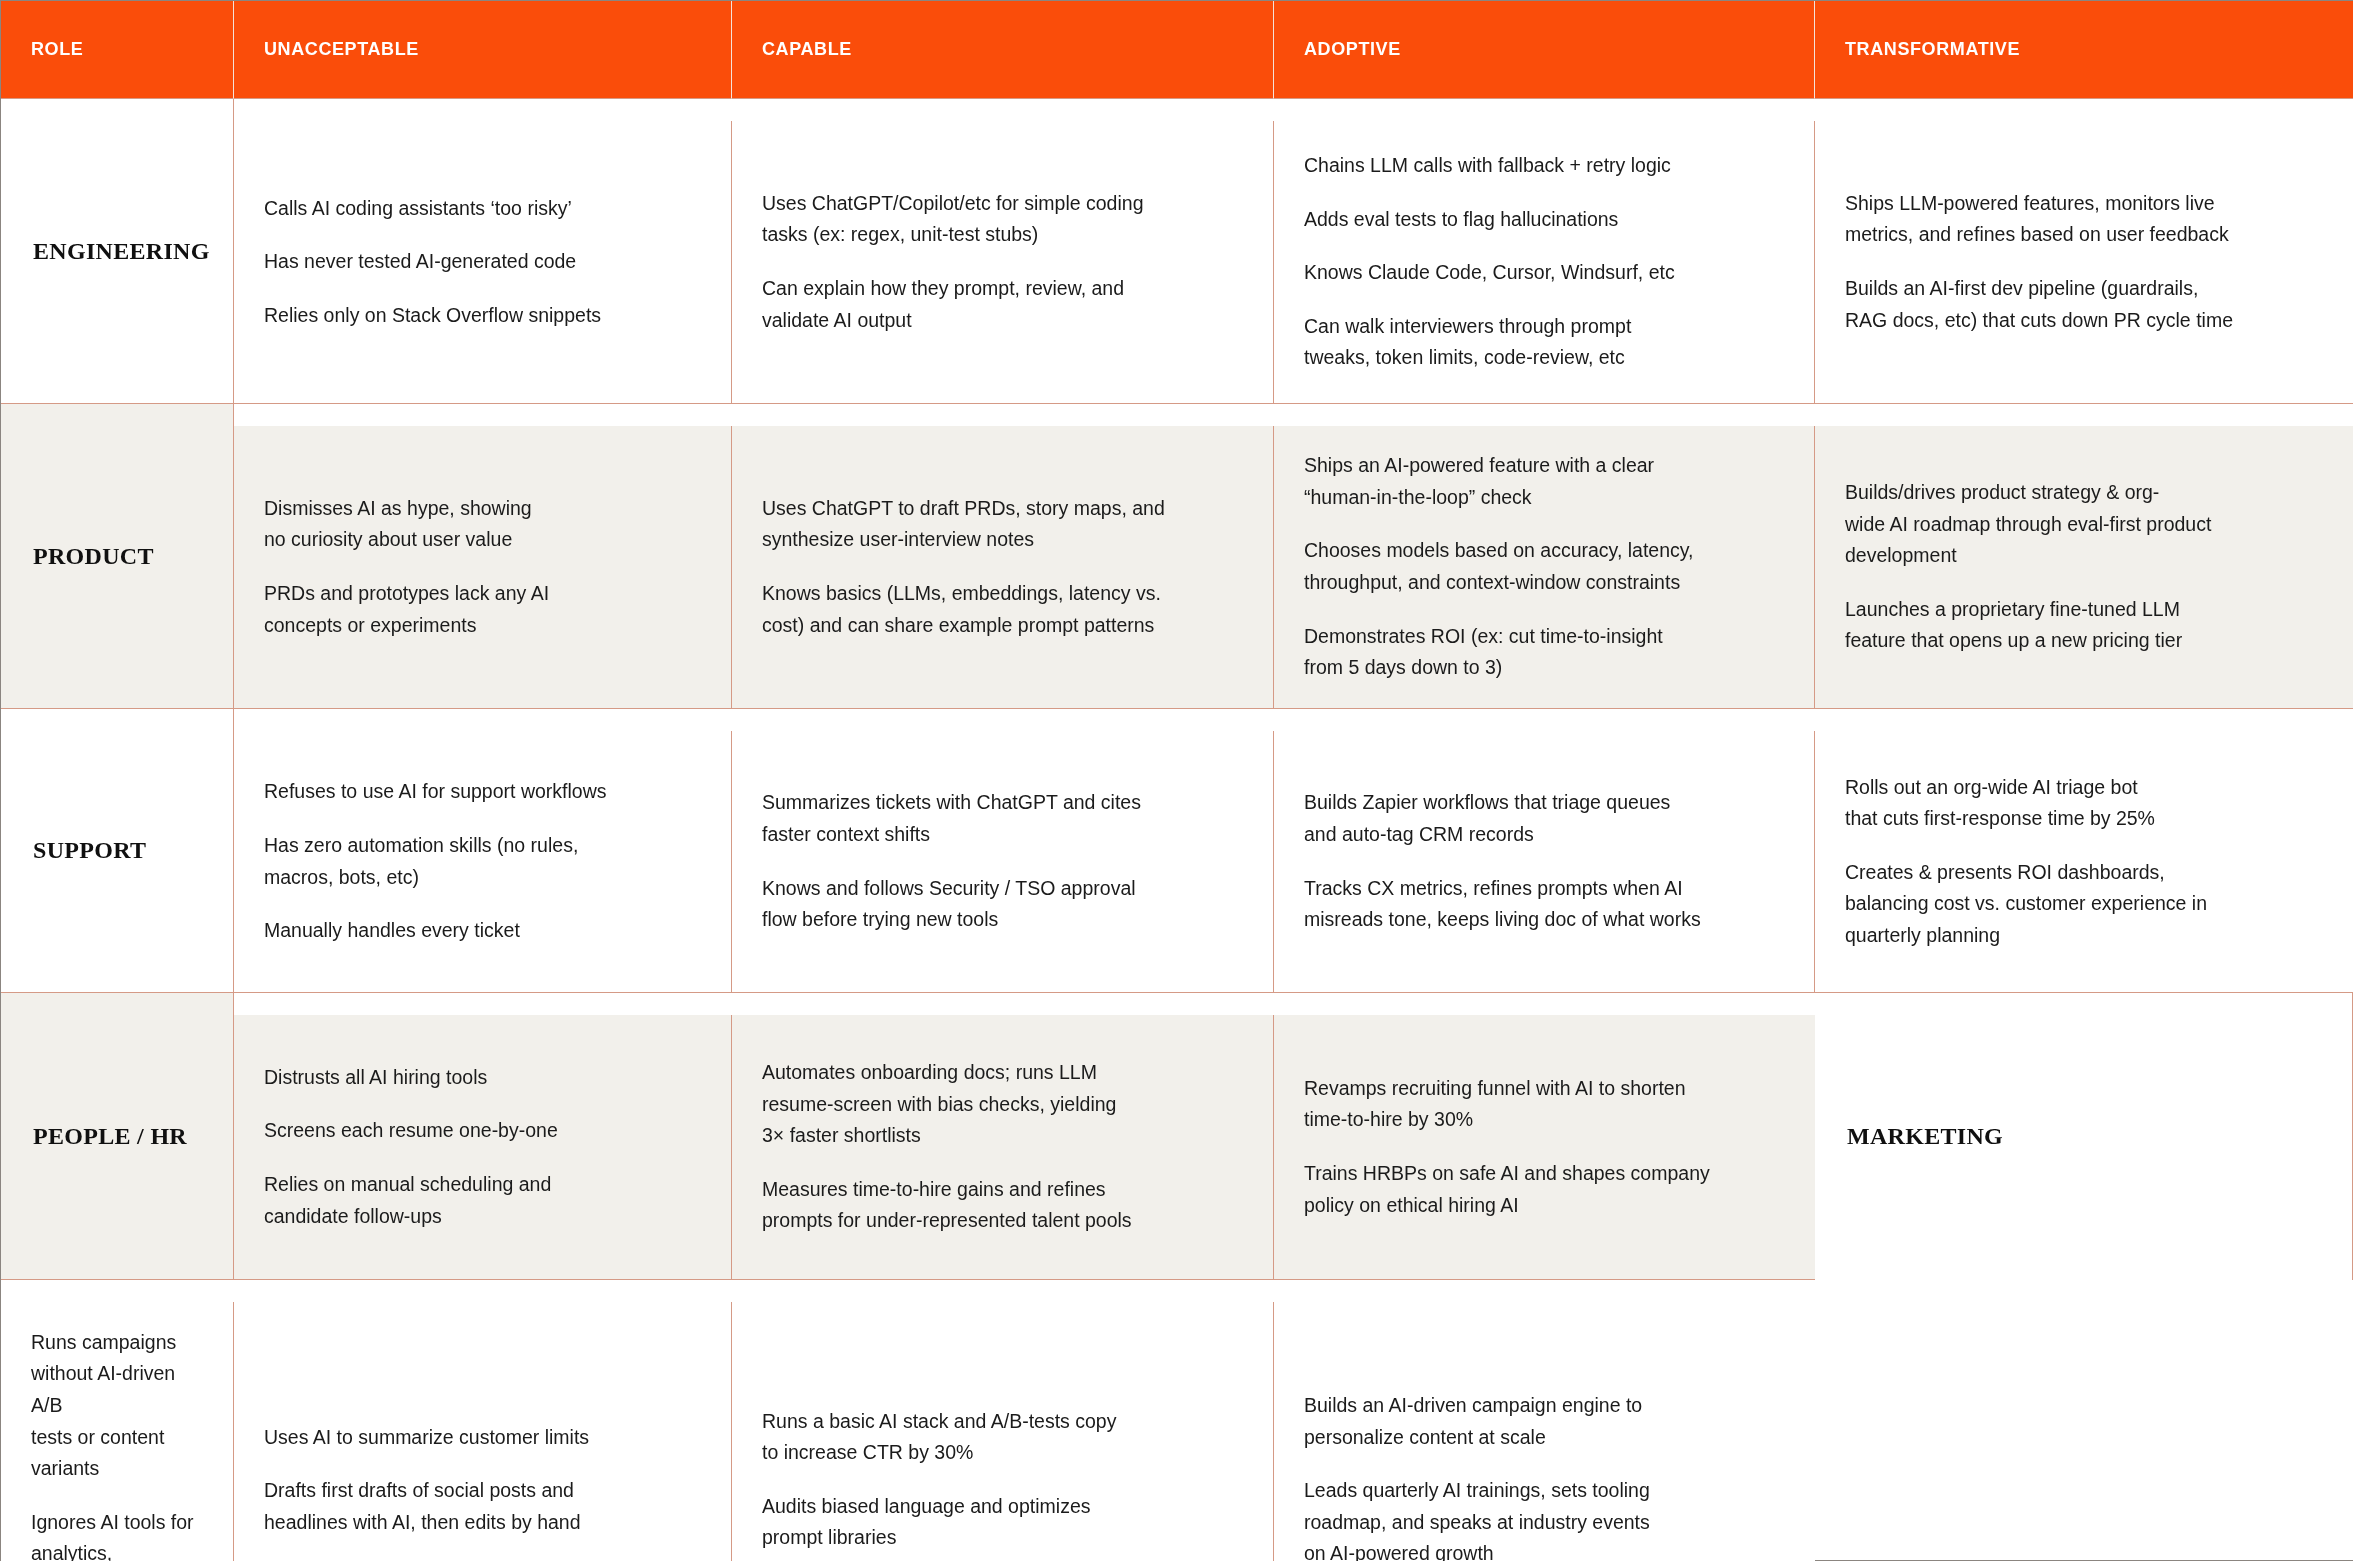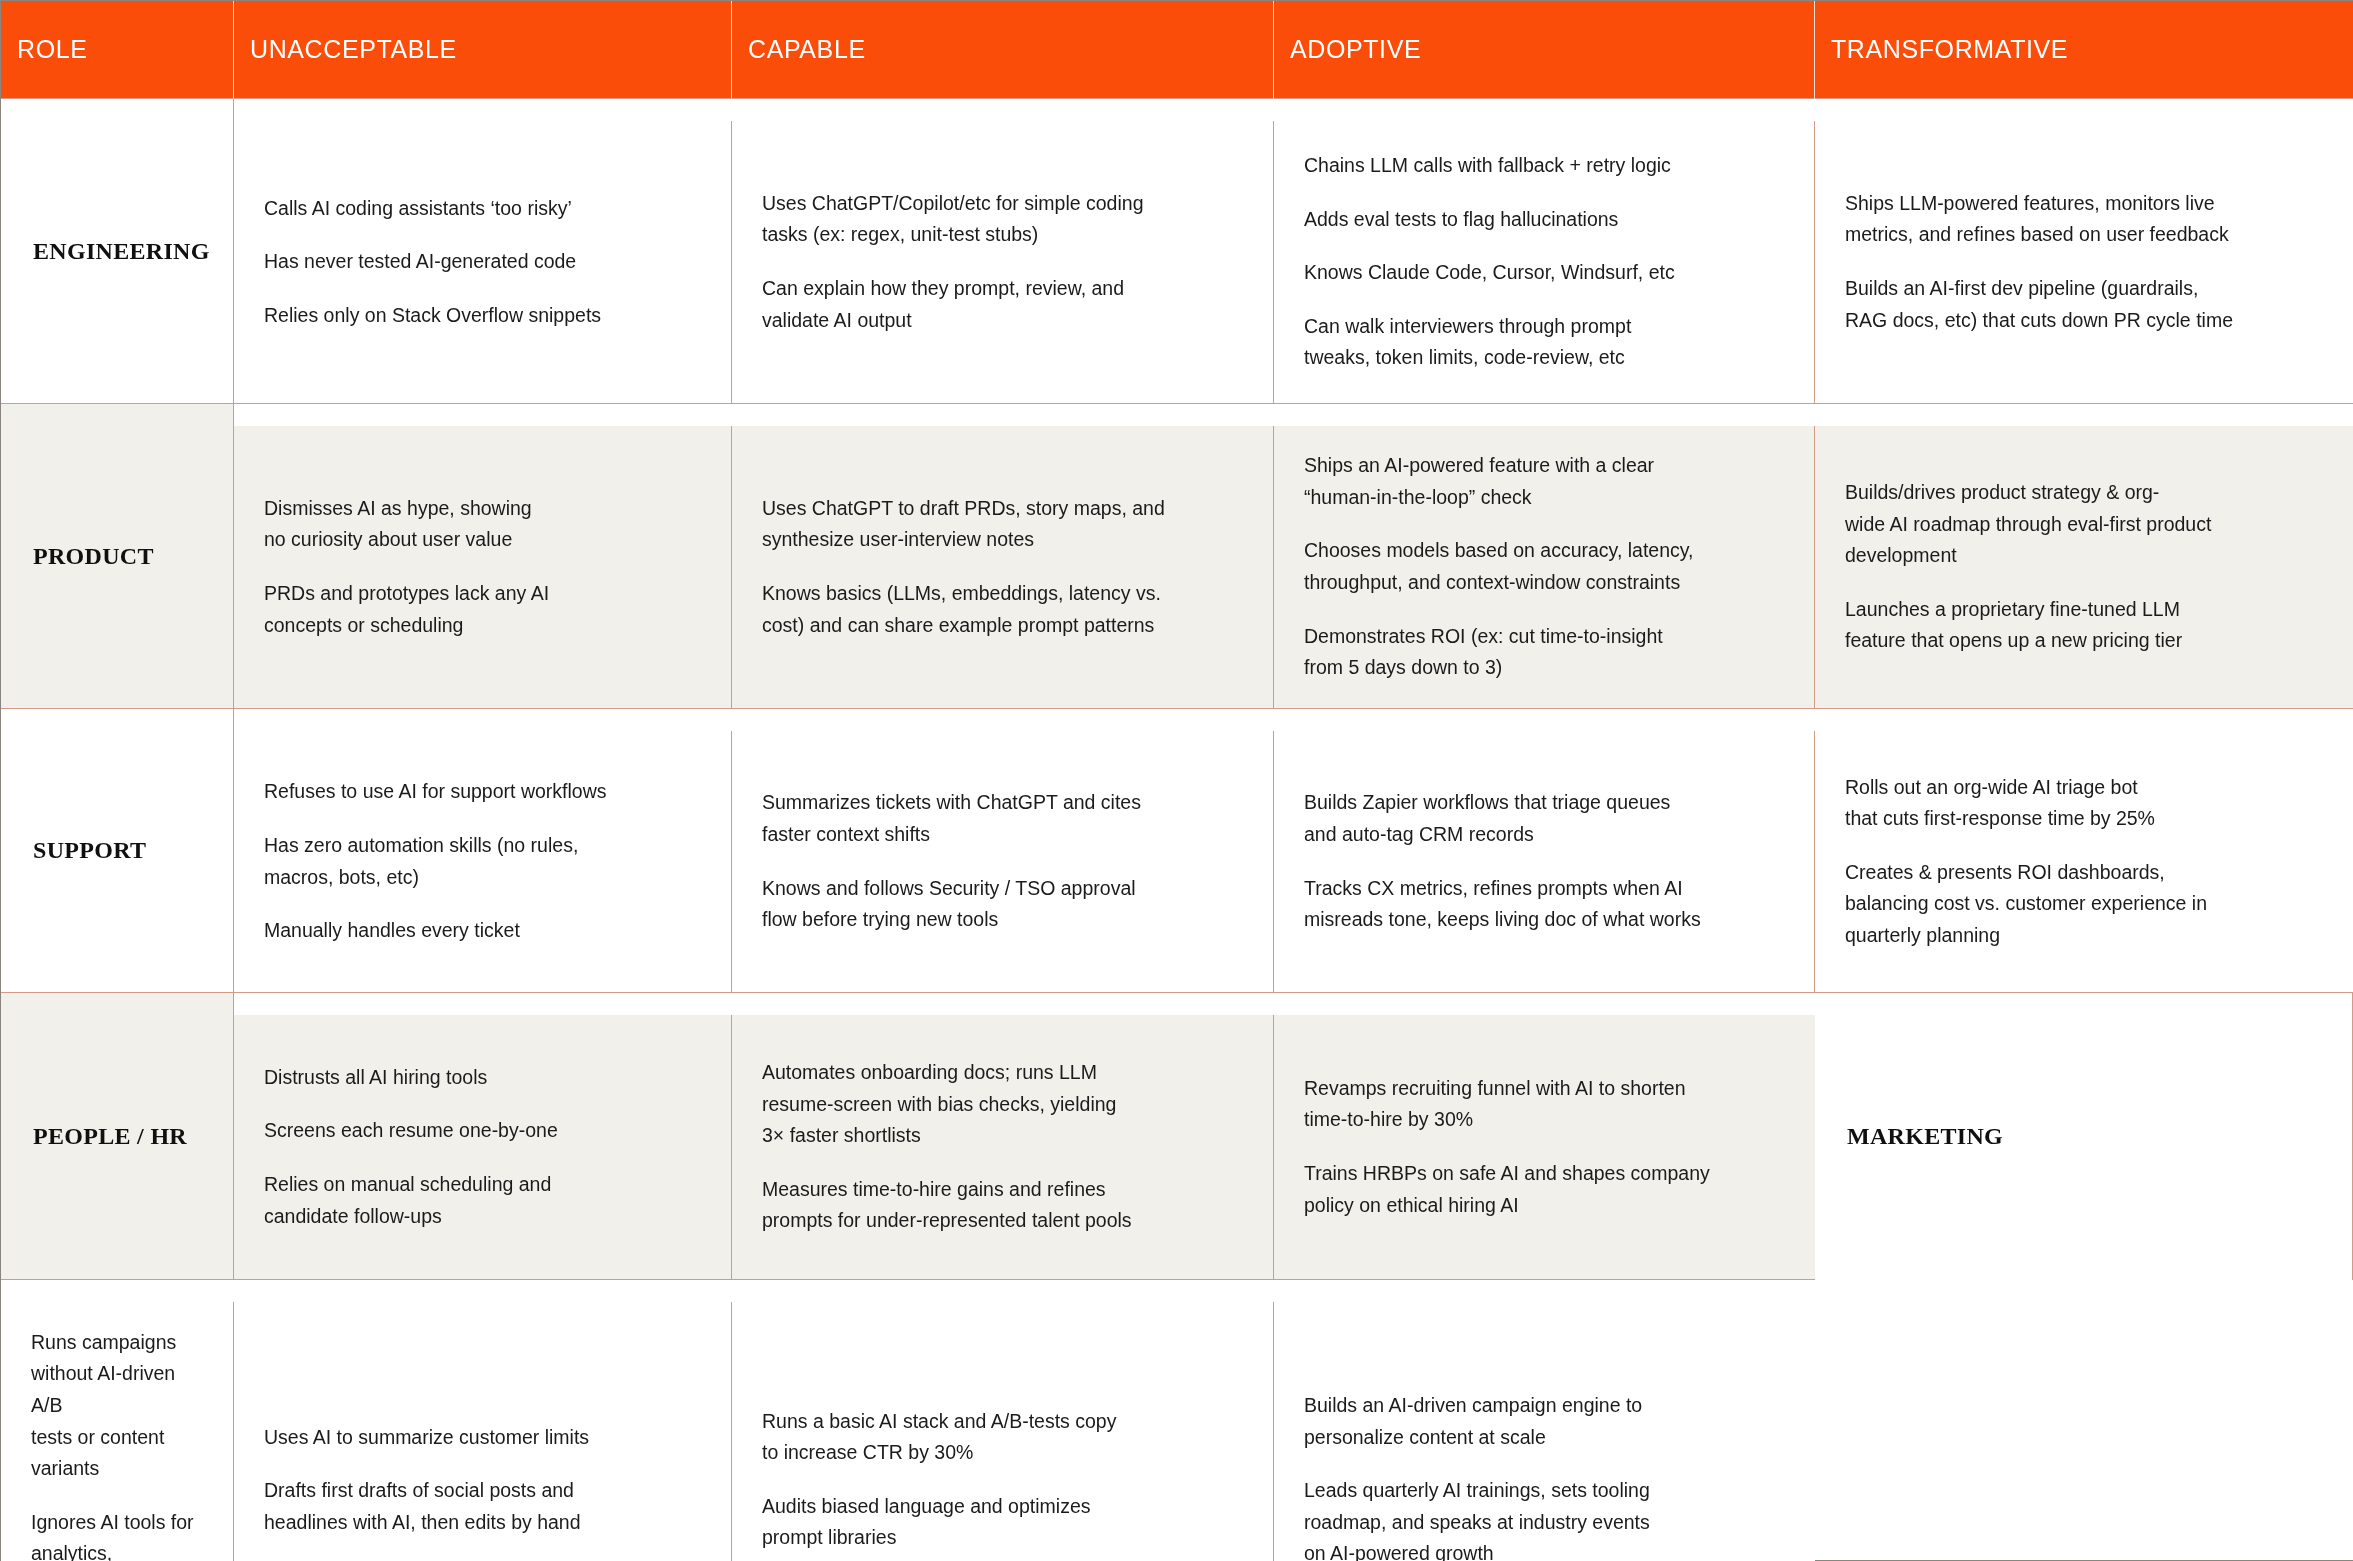--- a/index.html
+++ b/index.html
@@ -24,26 +24,26 @@
   }
   .grid{
     display:grid;
     width:100%;height:100%;
     grid-template-columns:233px 498px 542px 541px 1fr;
     grid-template-rows:98px 305px 305px 284px 287px 1fr;
   }
   .th{
     background:var(--header-bg);
     color:var(--header-text);
-    font-size:25px;
-    font-weight:400;
+    font-size:18px;
+    font-weight:700;
     letter-spacing:0.6px;
     display:flex;
     align-items:center;
-    padding:0 23px 0 16px;
+    padding:0 23px 0 30px;
     border-right:1.7px solid var(--header-divider);
     border-bottom:1.7px solid var(--grid-border);
     white-space:nowrap;
   }
   .th.col-last{border-right:none;}
   .cell{
     border-right:1.7px solid var(--grid-border);
     border-bottom:1.7px solid var(--grid-border);
     display:flex;
     flex-direction:column;
@@ -115,21 +115,21 @@
           <p>Builds an AI-first dev pipeline (guardrails,
 RAG docs, etc) that cuts down PR cycle time</p>
         </div>
         <div class="cell role-cell row-alt">
           <div class="role-label">PRODUCT</div>
         </div>
         <div class="cell body-cell row-alt">
           <p>Dismisses AI as hype, showing
 no curiosity about user value</p>
           <p>PRDs and prototypes lack any AI
-concepts or scheduling</p>
+concepts or experiments</p>
         </div>
         <div class="cell body-cell row-alt">
           <p>Uses ChatGPT to draft PRDs, story maps, and
 synthesize user-interview notes</p>
           <p>Knows basics (LLMs, embeddings, latency vs.
 cost) and can share example prompt patterns</p>
         </div>
         <div class="cell body-cell row-alt">
           <p>Ships an AI-powered feature with a clear
 “human-in-the-loop” check</p>

